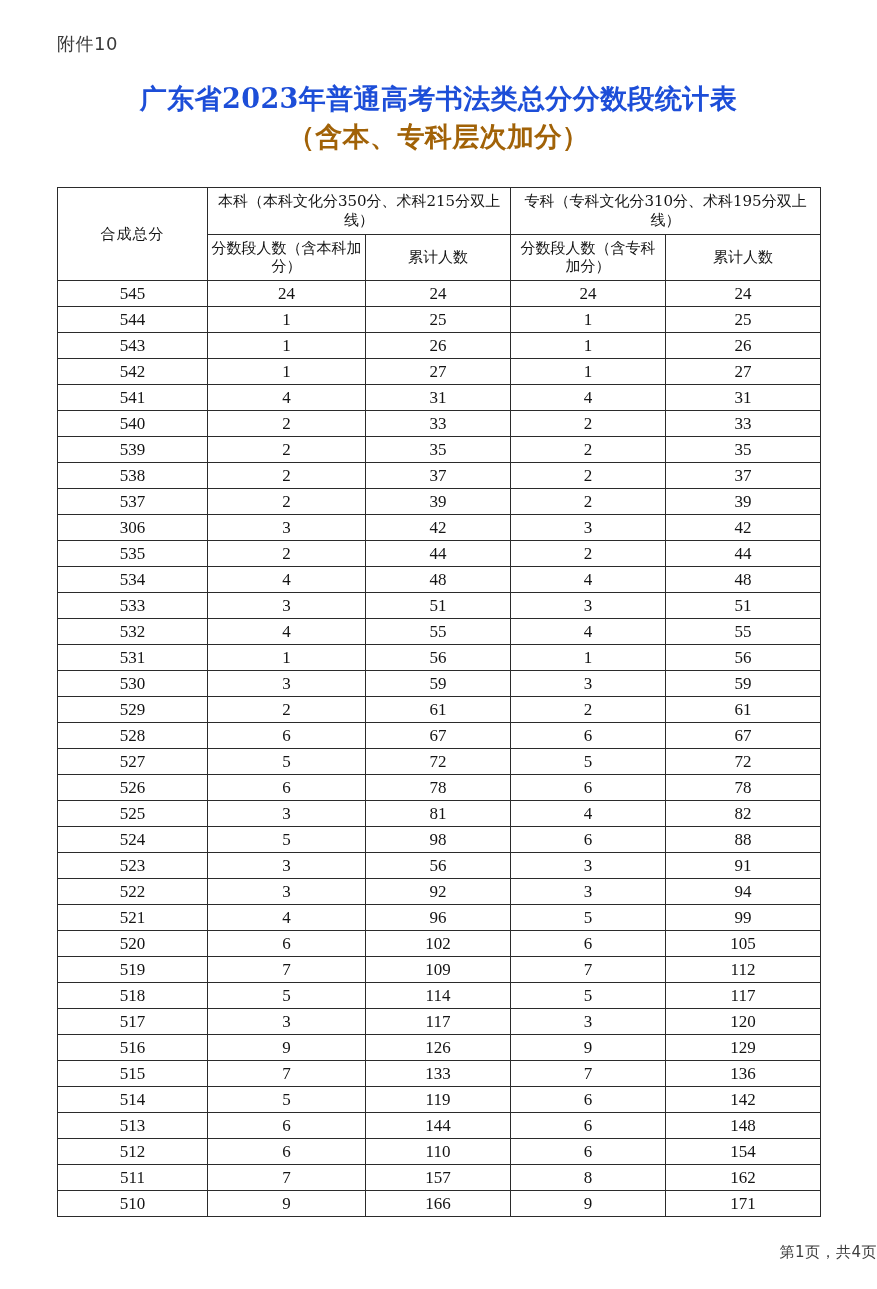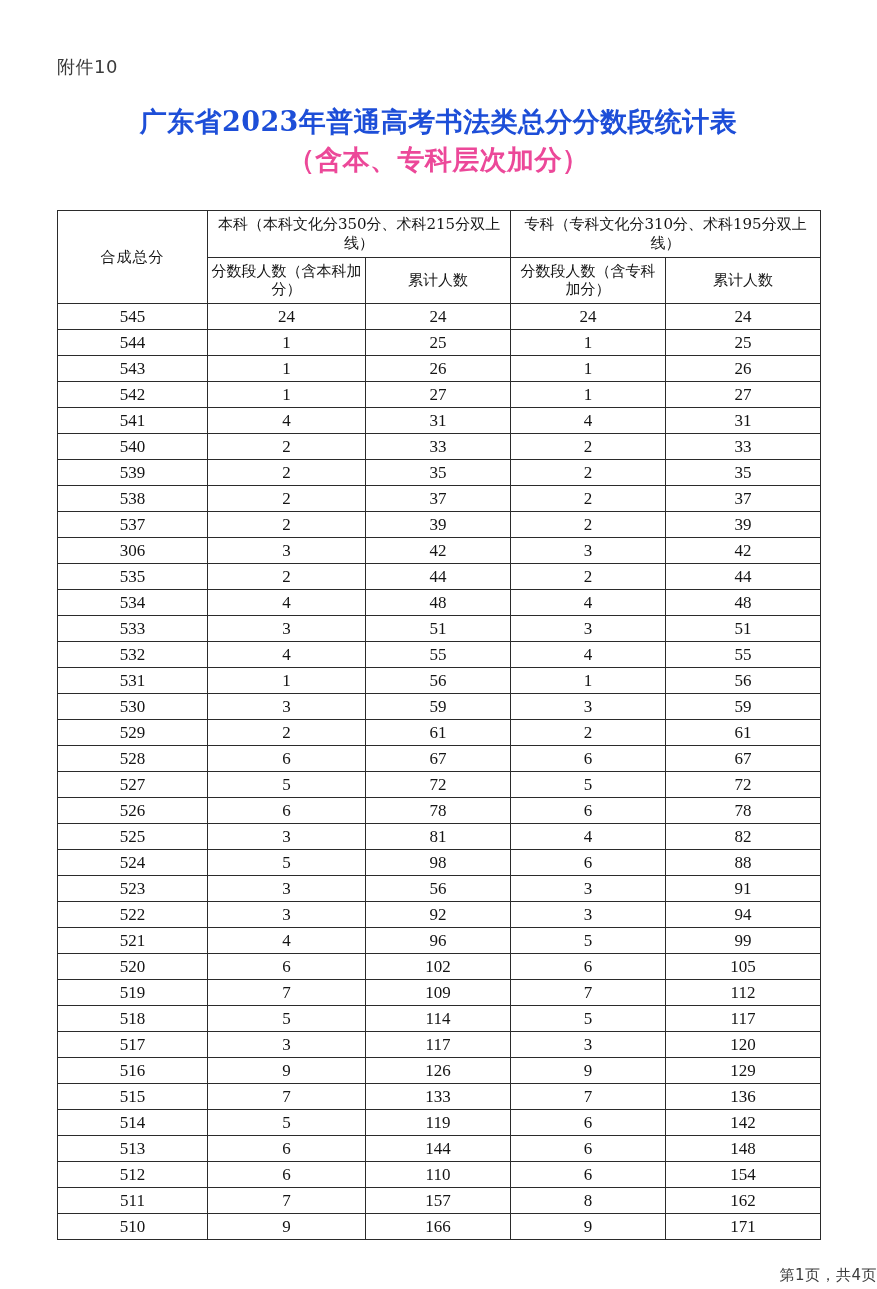--- a/index.html
+++ b/index.html
@@ -13,21 +13,20 @@
     font-family: "Liberation Serif", "DejaVu Serif", serif;
     color: #1a1a1a;
     position: relative;
     overflow: hidden;
   }
   .page {
     position: relative;
     width: 877px;
     height: 946px;
     box-sizing: border-box;
-    margin-top: 23px;
   }
 
   
   .attachment-label {
     position: absolute;
     left: 57px;
     top: 32px;
     font-family: "DejaVu Sans", "Liberation Sans", sans-serif;
     font-size: 18px;
     letter-spacing: 0.5px;
@@ -51,21 +50,21 @@
     line-height: 1.28;
     color: #1d4ed8;
     white-space: nowrap;
   }
   .doc-subtitle {
     font-family: "DejaVu Serif", "Liberation Serif", serif;
     font-size: 27px;
     font-weight: bold;
     letter-spacing: 0.4px;
     line-height: 1.28;
-    color: #ec4899;
+    color: #a16207;
     margin-top: 3px;
     white-space: nowrap;
   }
 
   
   .table-wrap {
     position: absolute;
     left: 57px;
     top: 187px;
     width: 763px;

